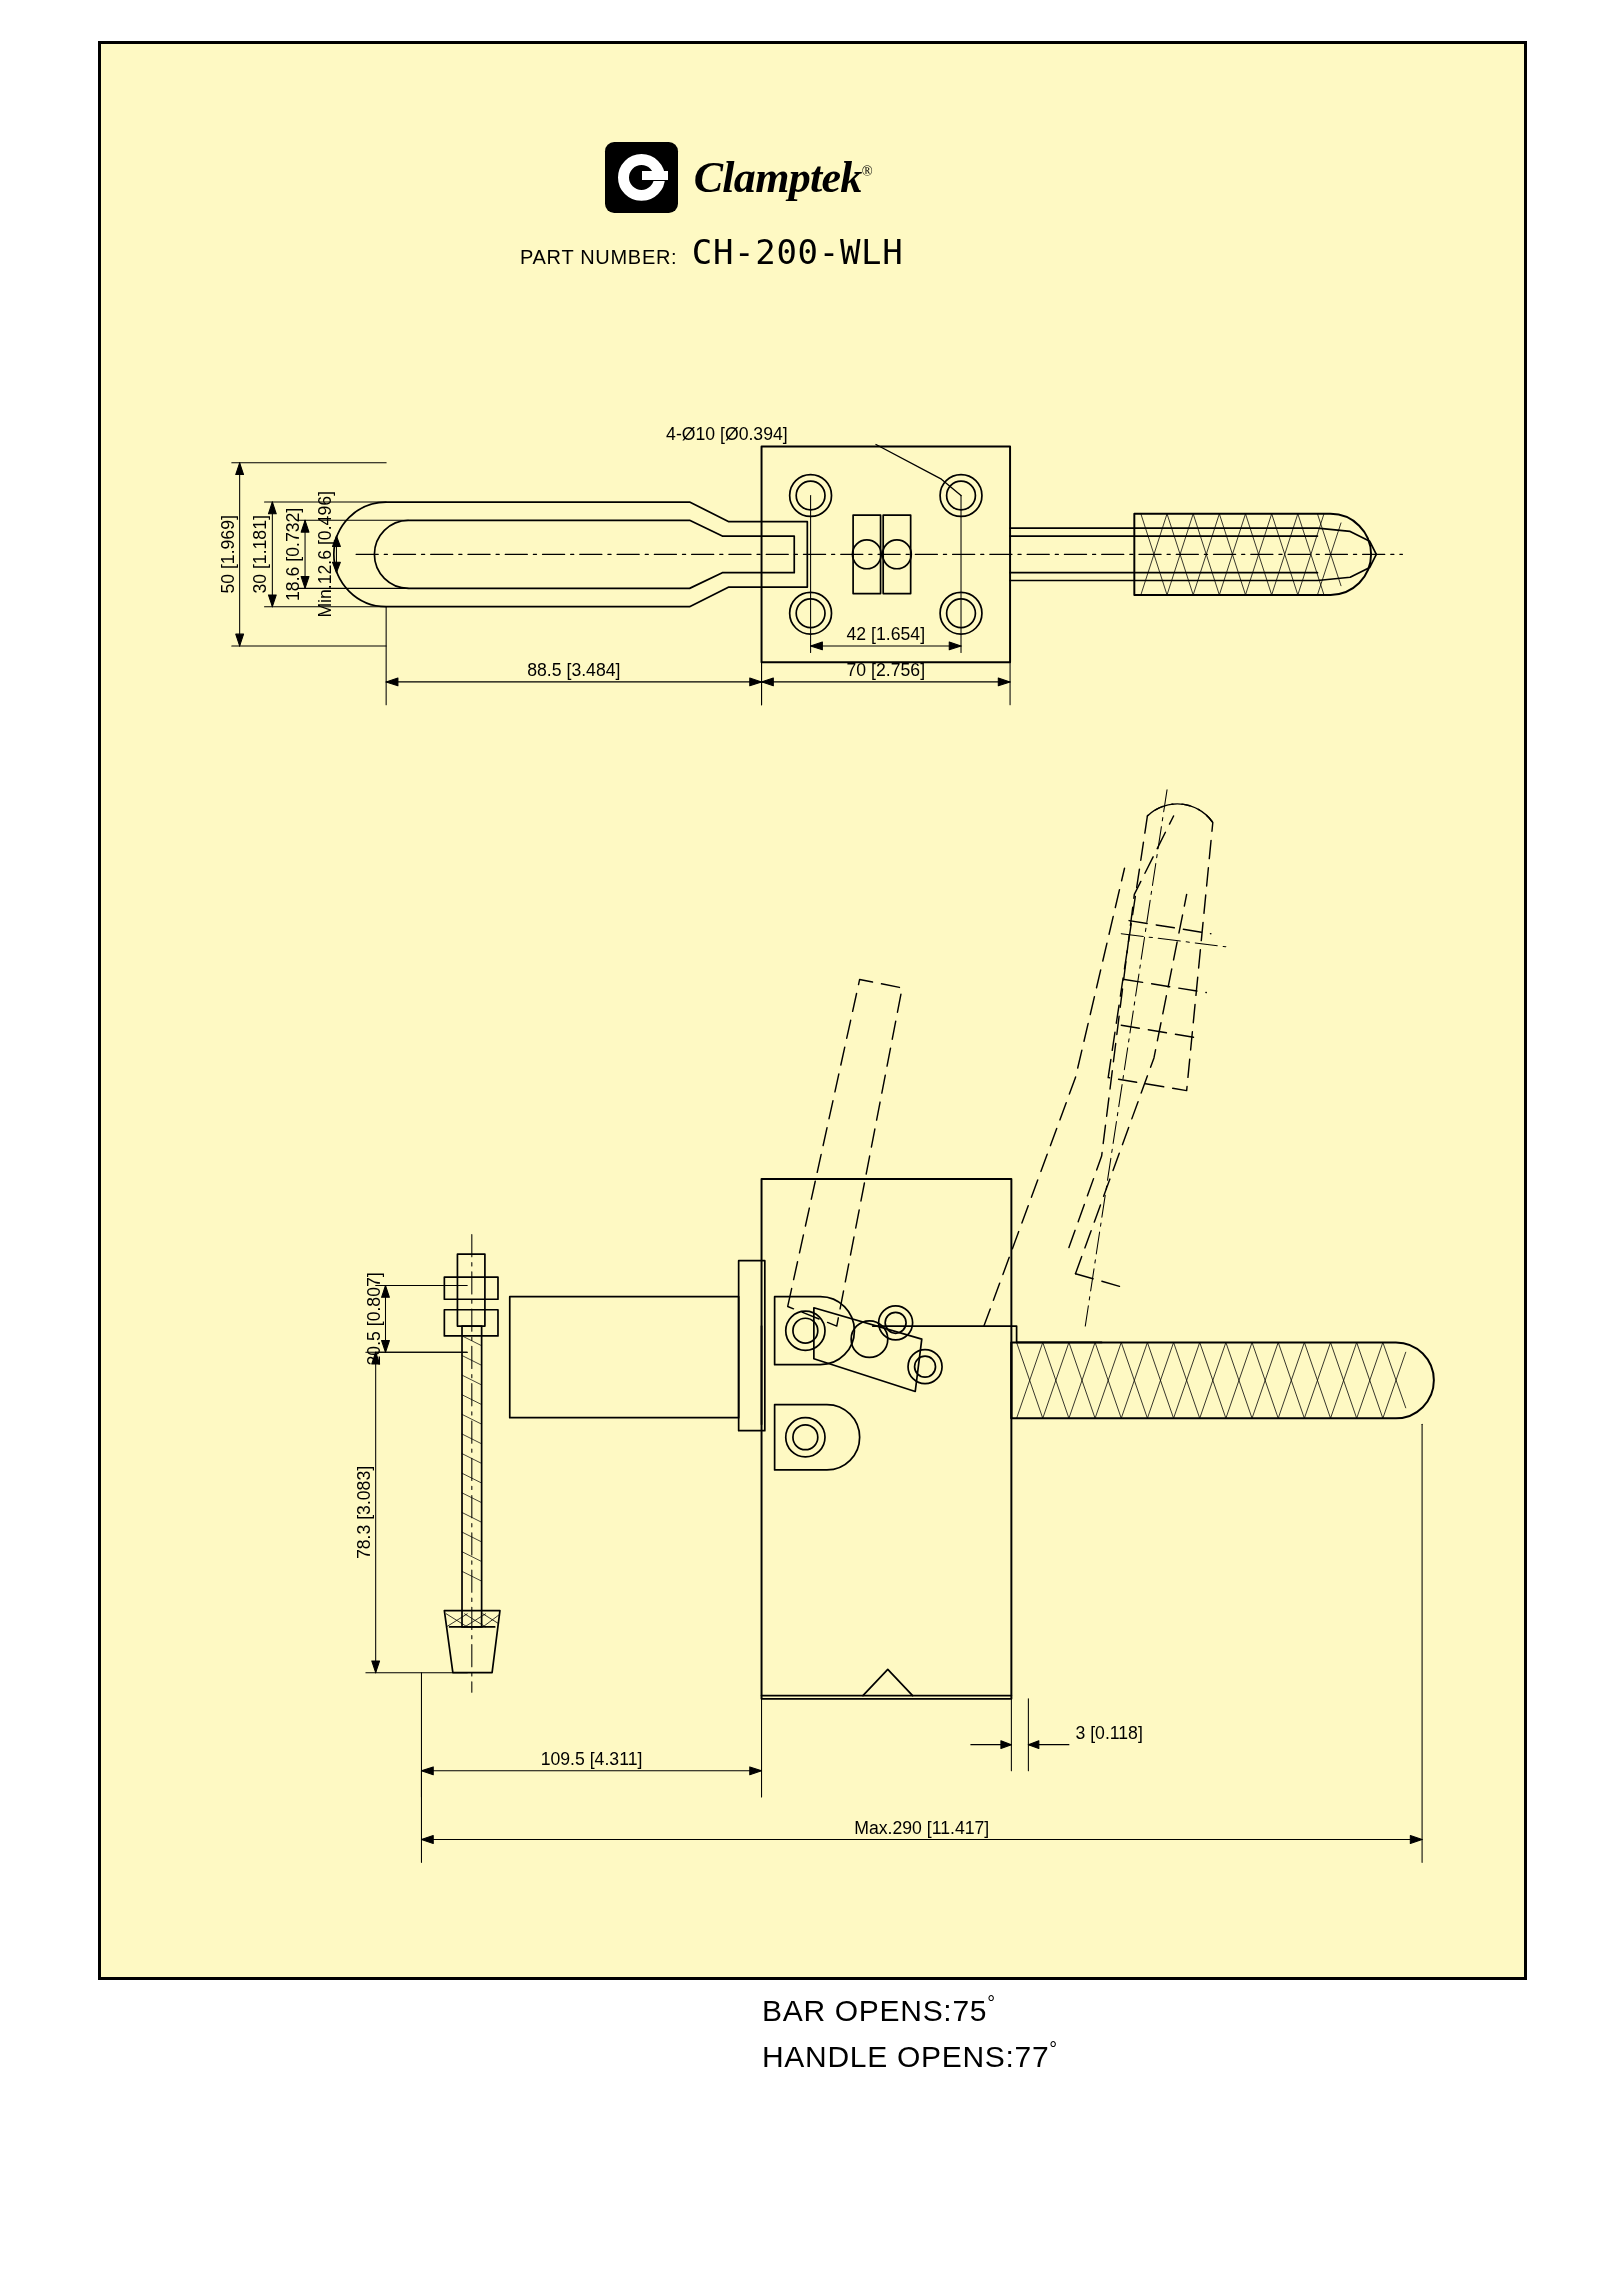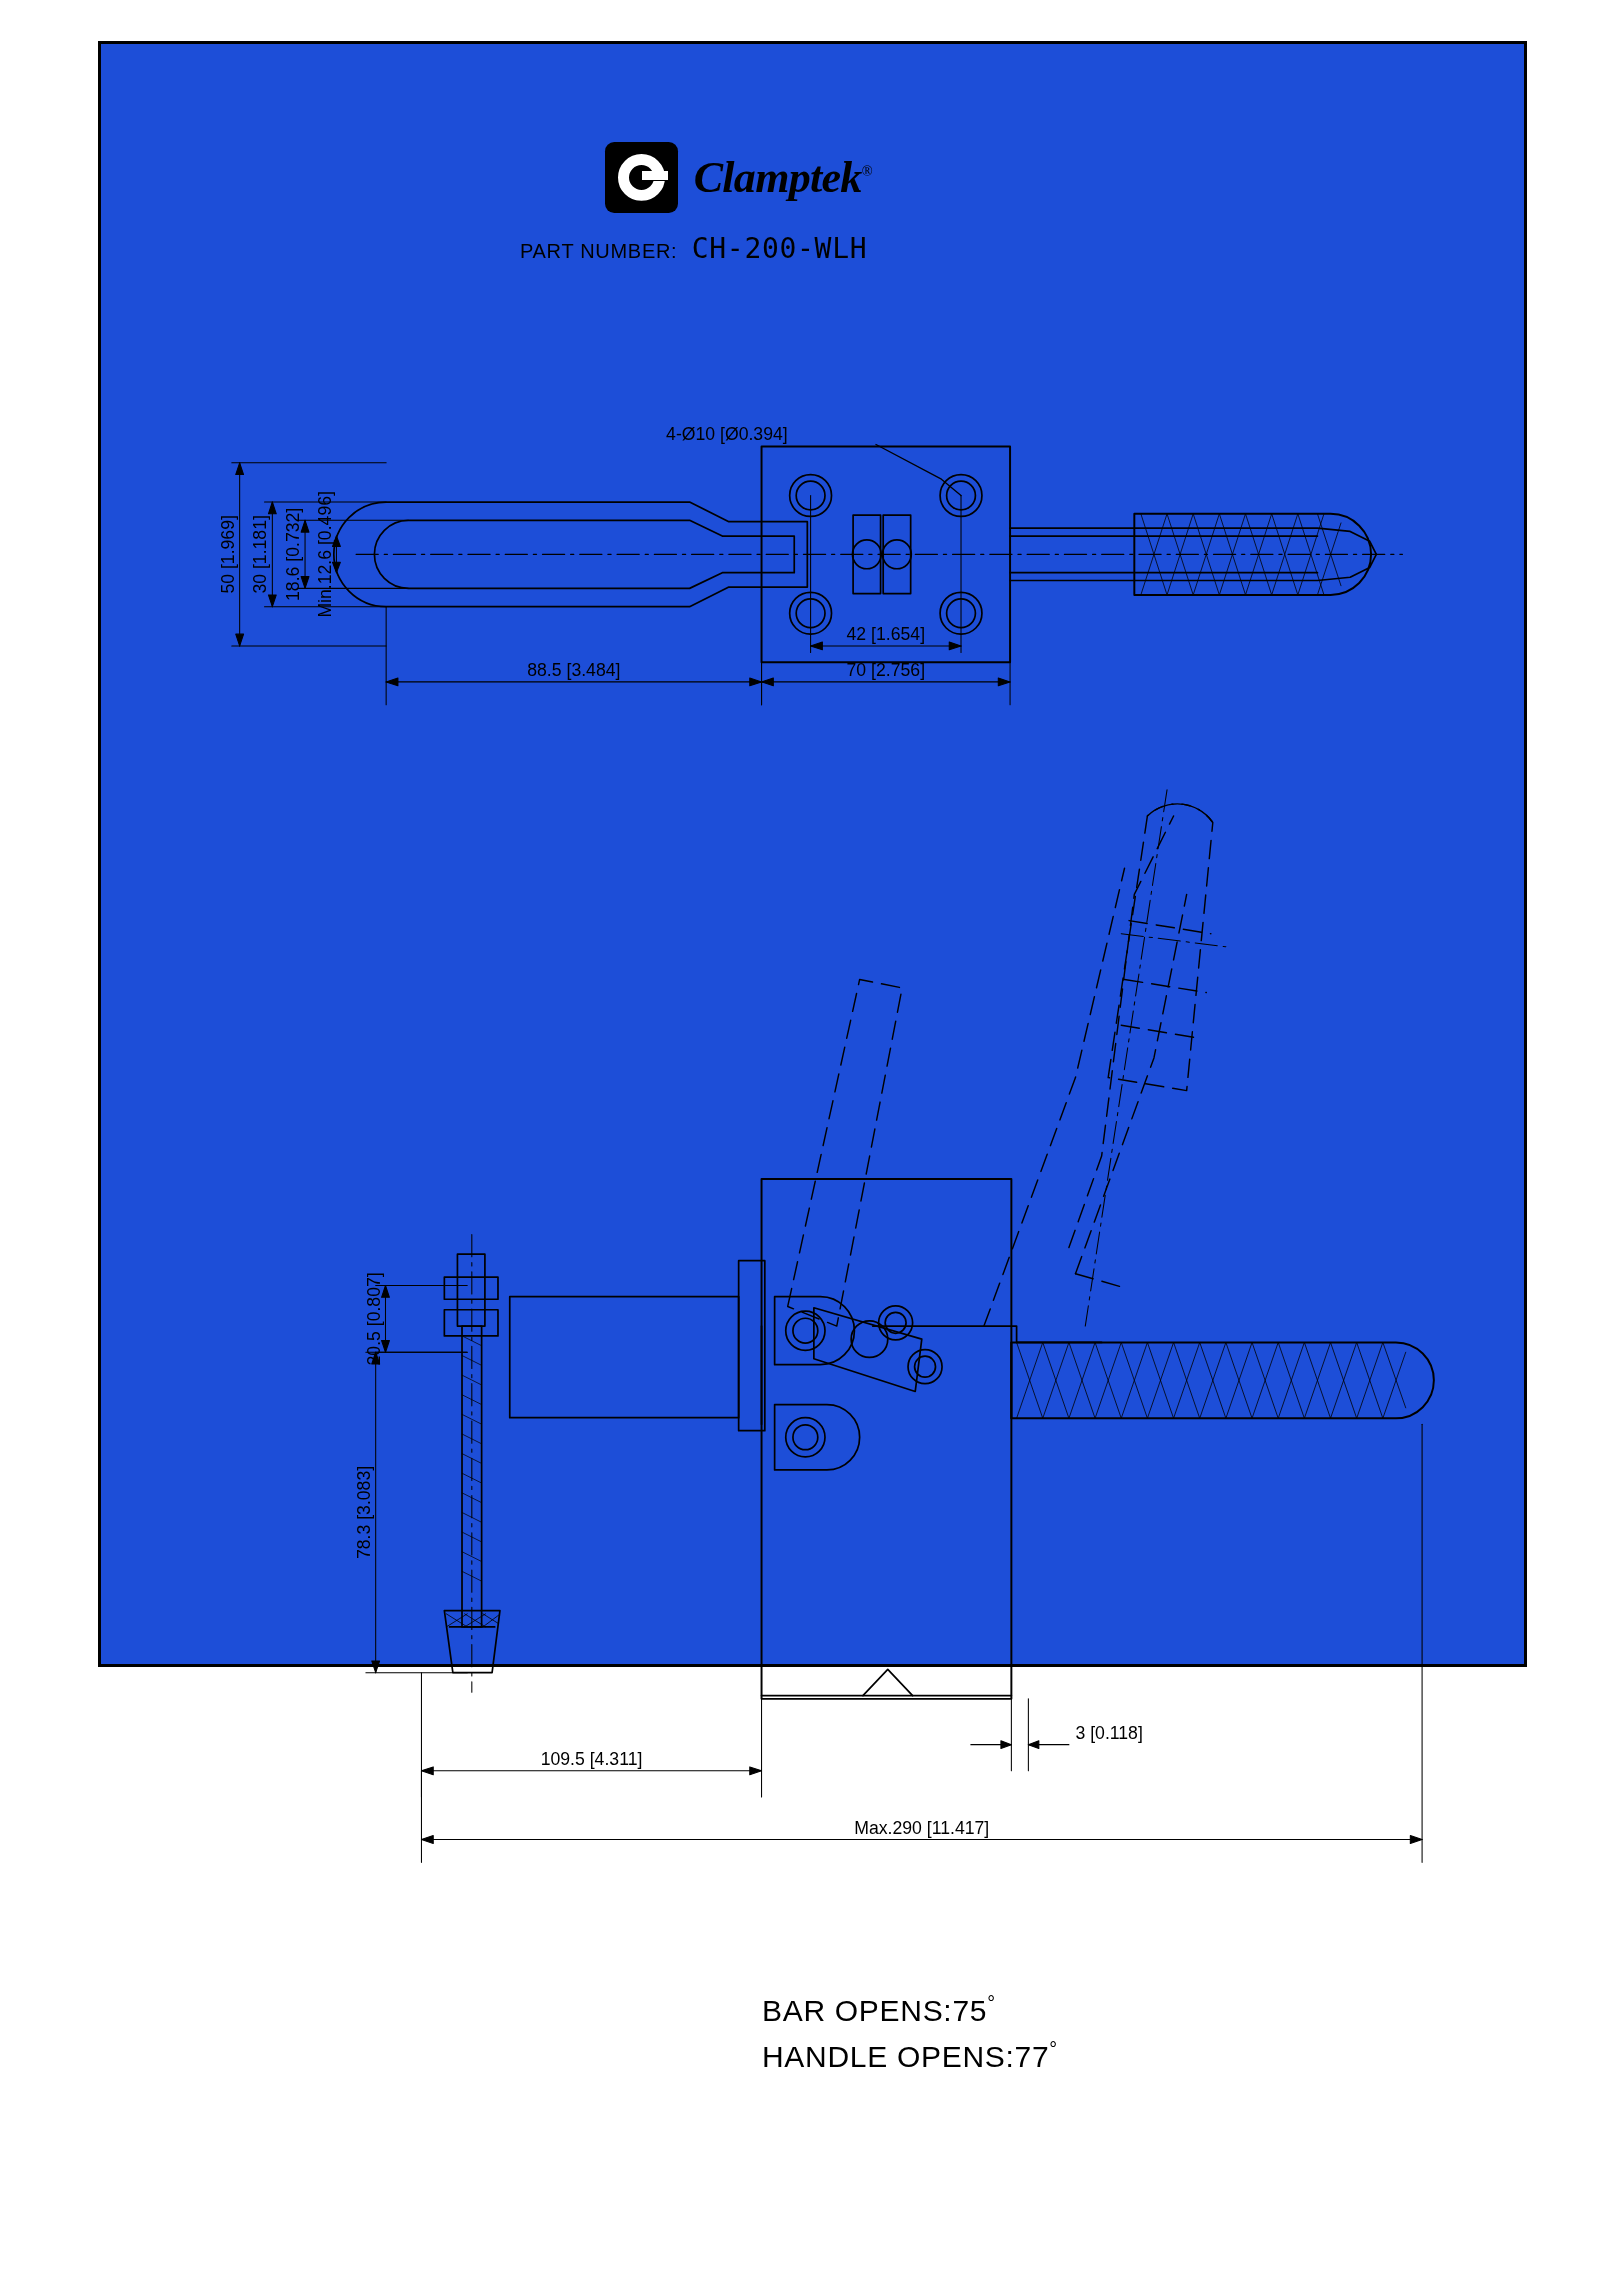--- a/index.html
+++ b/index.html
@@ -13,24 +13,24 @@
     font-family: "Liberation Sans", sans-serif;
     color: #000000;
     position: relative;
     overflow: hidden;
   }
   .sheet {
     position: absolute;
     left: 98px;
     top: 41px;
     width: 1429px;
-    height: 1626px;
+    height: 1939px;
     border: 3.3px solid #000;
     box-sizing: border-box;
-    background: #1d4ed8;
+    background: #fef9c3;
     text-decoration: underline;
   }
   
   .logo-block {
     position: absolute;
     left: 504px;
     top: 98px;
     display: flex;
     align-items: center;
   }
@@ -83,21 +83,21 @@
     top: 188px;
     display: flex;
     align-items: baseline;
   }
   .part-label {
     font-size: 20px;
     letter-spacing: 0.7px;
   }
   .part-value {
     font-family: "DejaVu Sans Mono", monospace;
-    font-size: 28px;
+    font-size: 34px;
     margin-left: 14.4px;
     letter-spacing: 0.7px;
   }
   
   .drawing {
     position: absolute;
     left: 0;
     top: 0;
     width: 1429px;
     height: 2211px;

